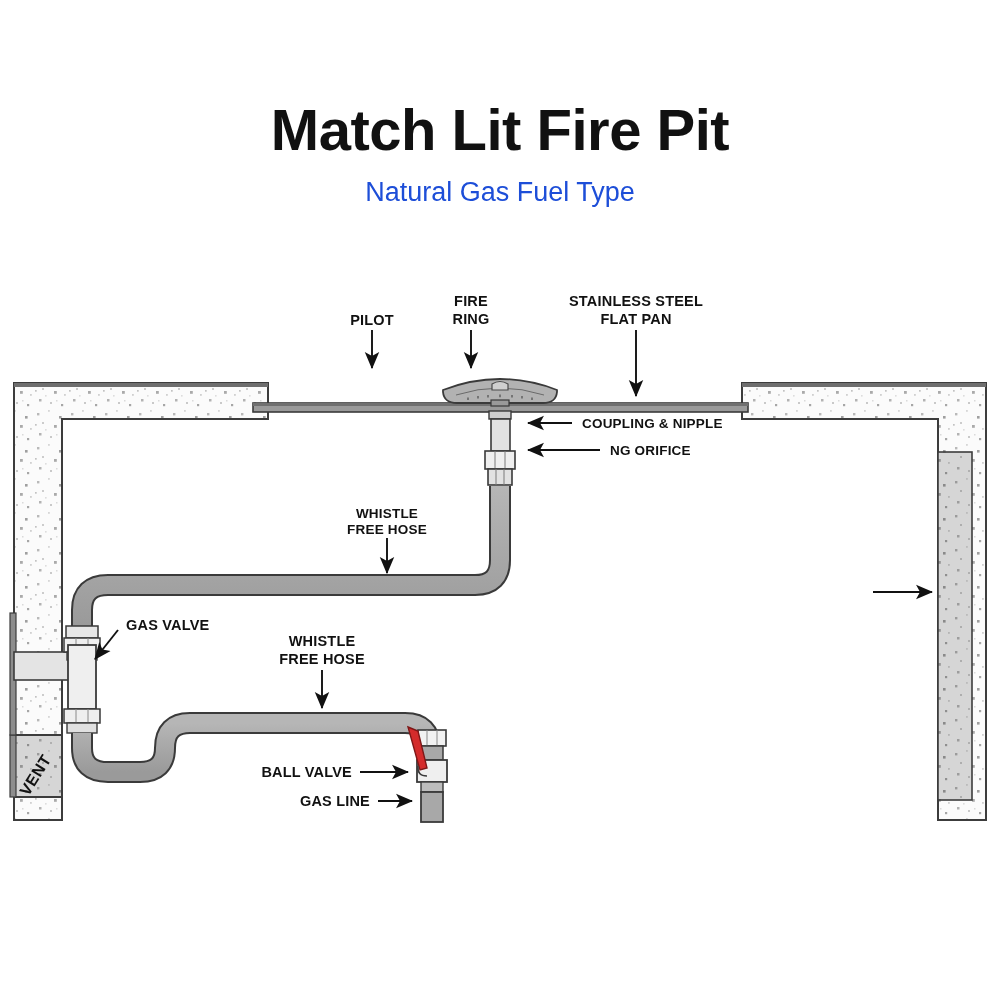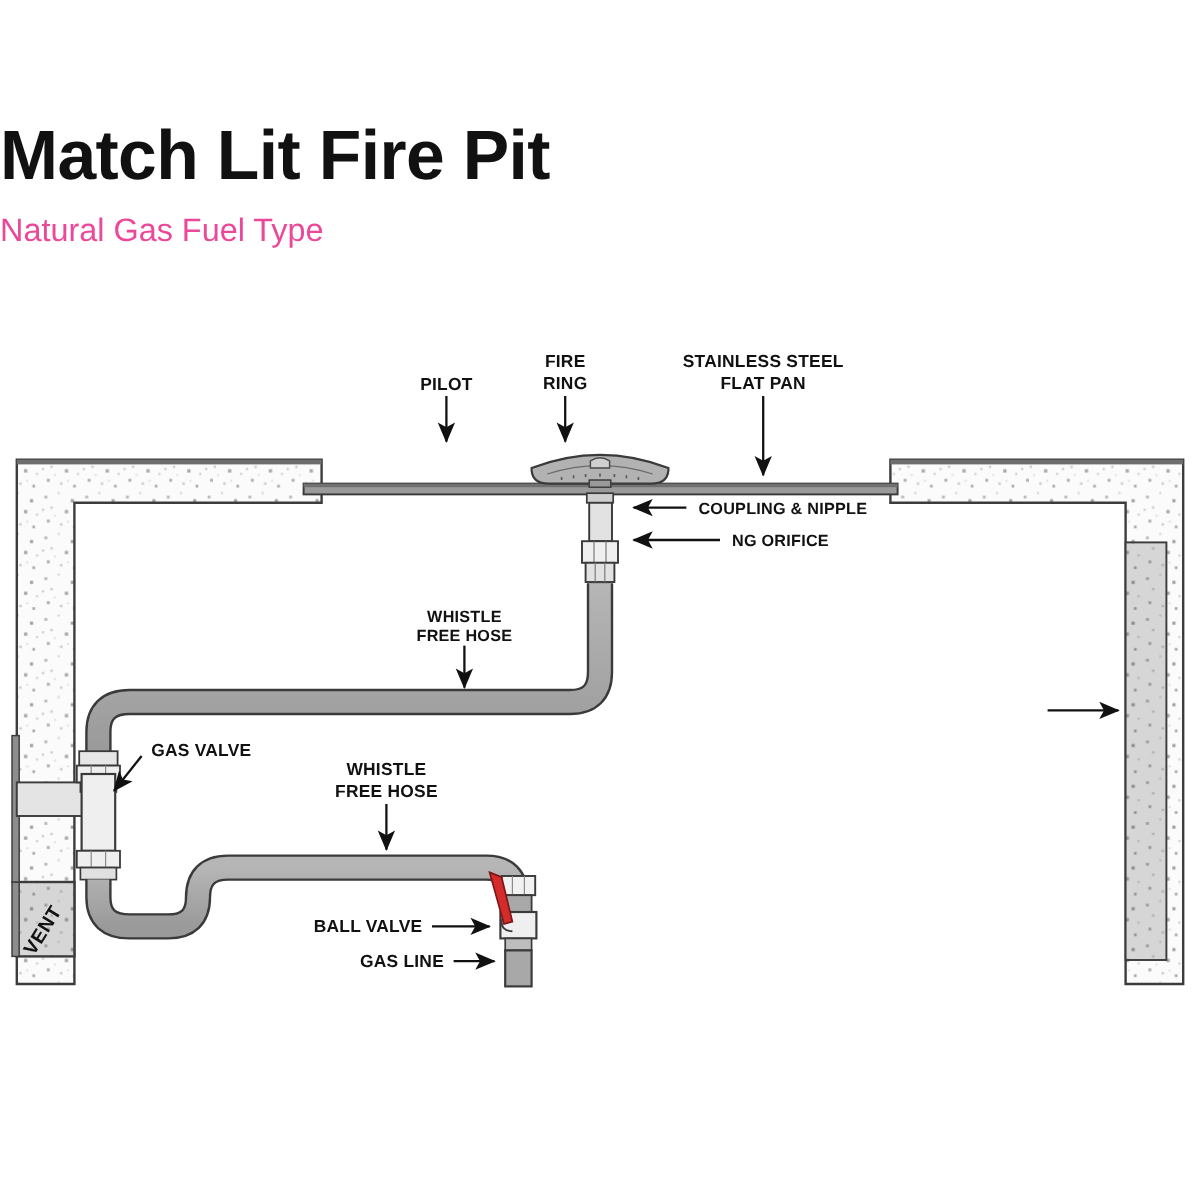--- a/index.html
+++ b/index.html
@@ -20,35 +20,35 @@
     left: 0;
     top: 0;
     width: 1000px;
     height: 1000px;
   }
   .heading-block {
     position: absolute;
     left: 0;
     top: 100px;
     width: 1000px;
-    text-align: left;
+    text-align: center;
     pointer-events: none;
   }
   .title {
     font-size: 58px;
     font-weight: 700;
     letter-spacing: -0.5px;
     line-height: 1.05;
     color: #111111;
     margin: 0;
   }
   .subtitle {
     font-size: 27px;
     font-weight: 400;
-    color: #ec4899;
+    color: #1d4ed8;
     margin: 16px 0 0 0;
   }
   svg.diagram {
     position: absolute;
     left: 0;
     top: 0;
     width: 1000px;
     height: 1000px;
   }
   .lbl {

